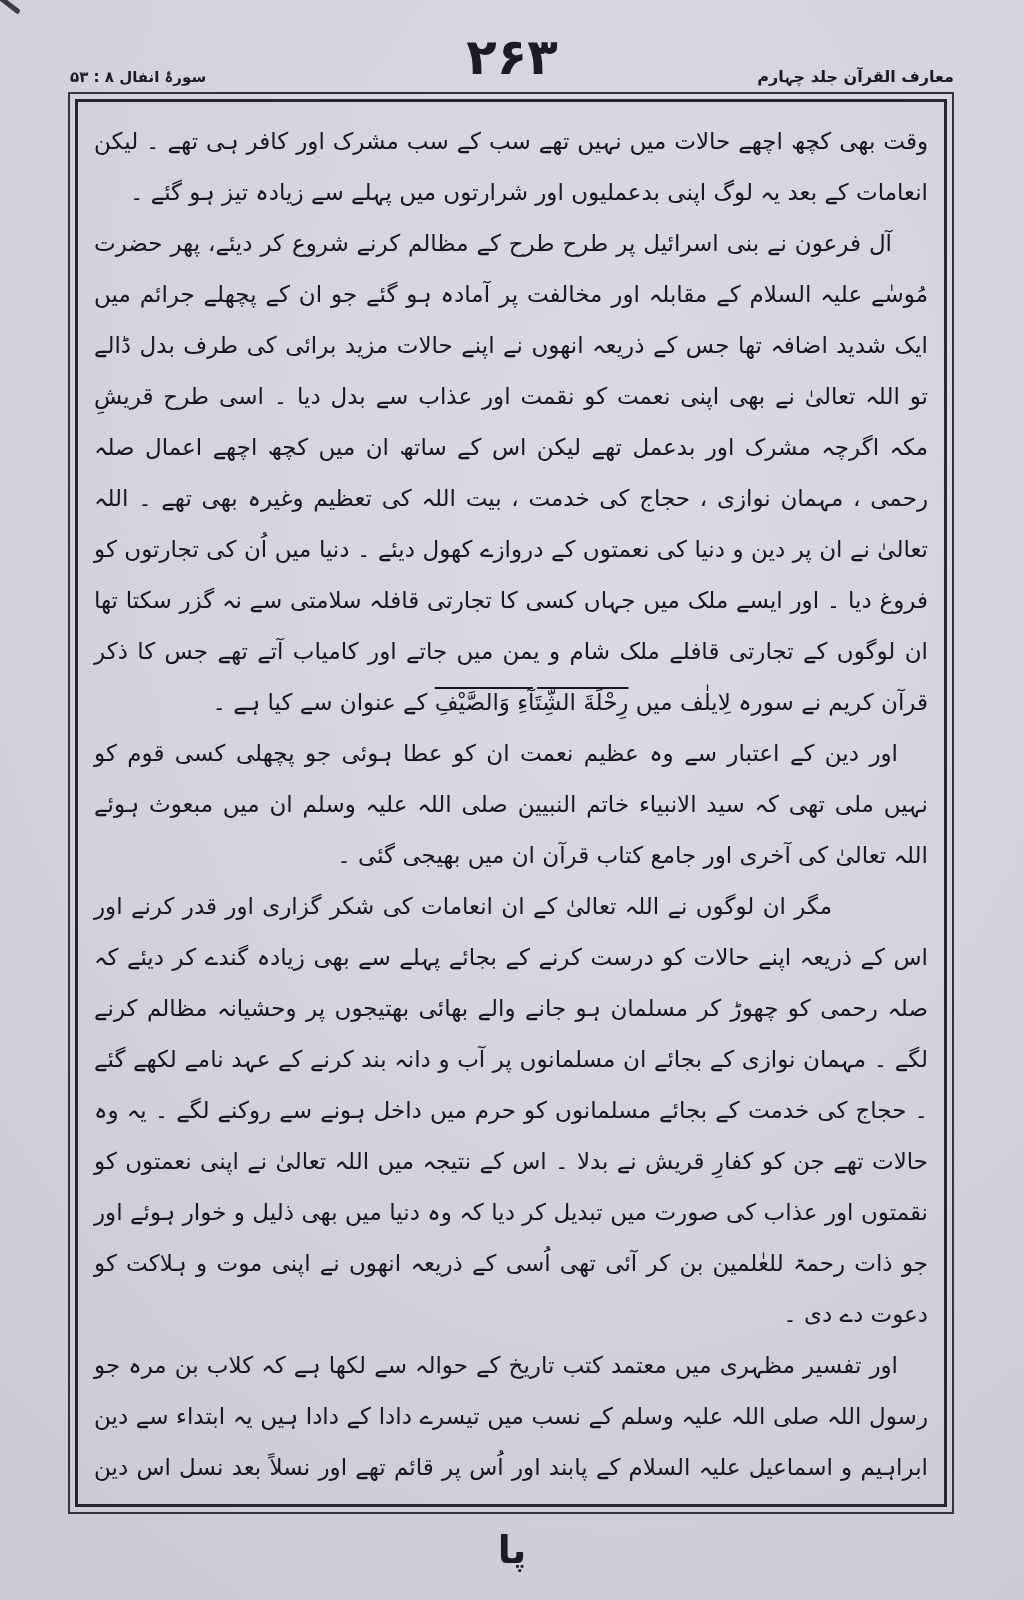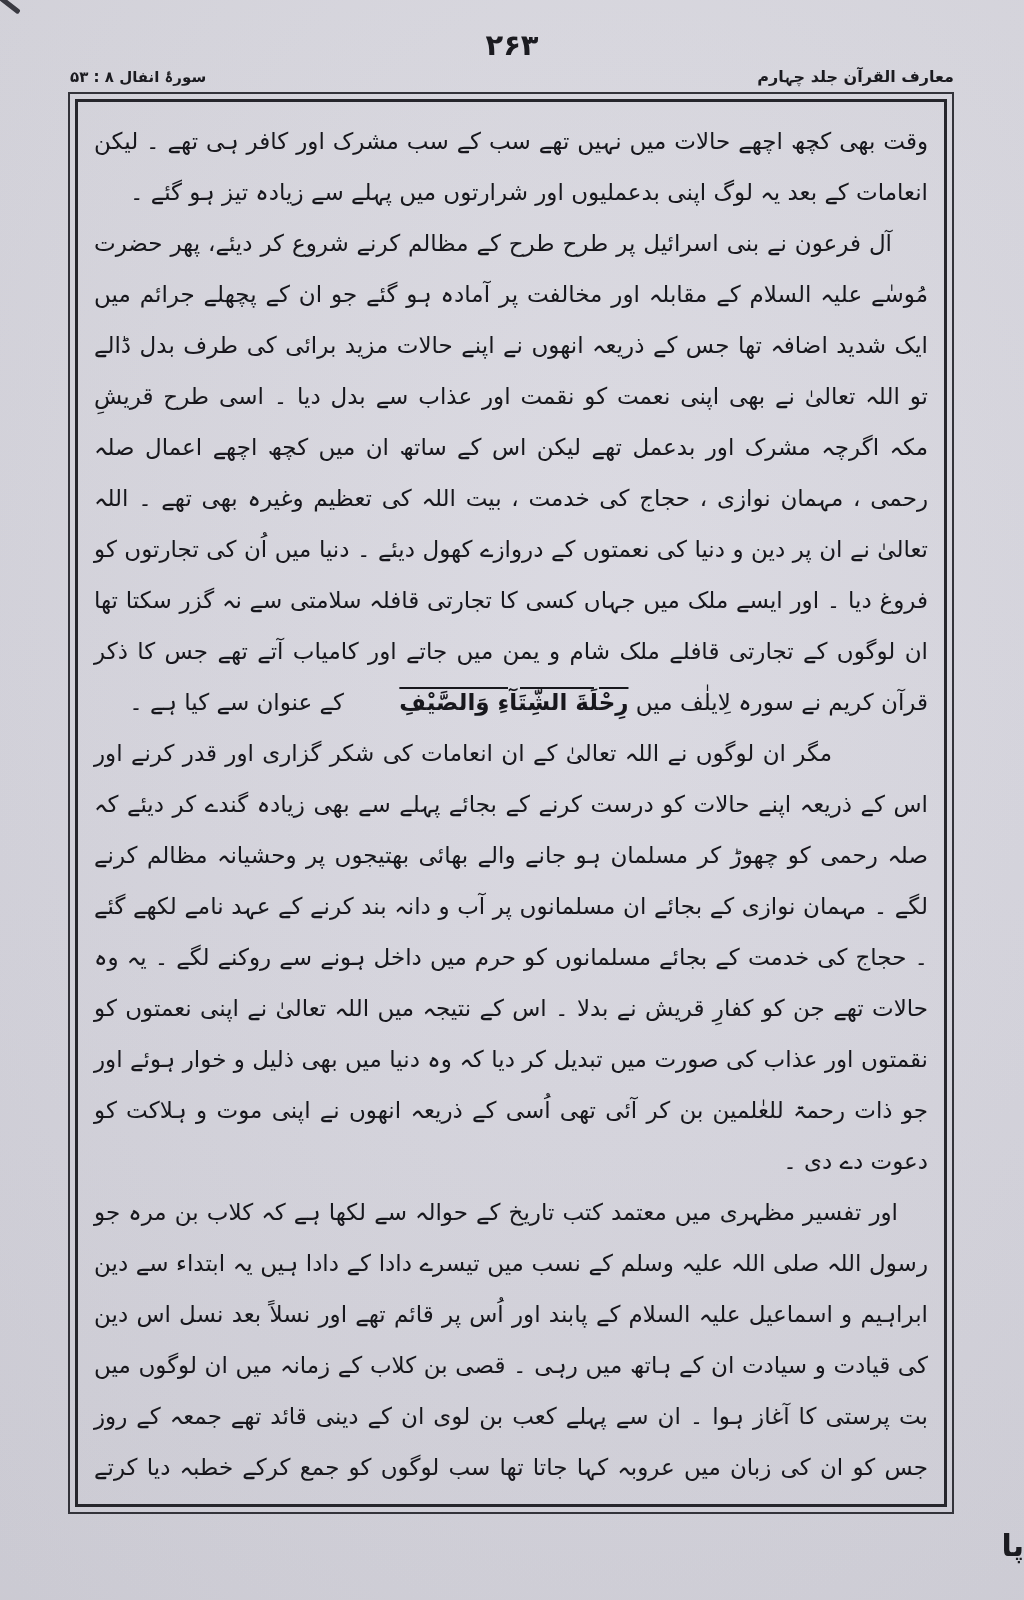--- a/index.html
+++ b/index.html
@@ -35,21 +35,21 @@
   }
   .header .h-right{
     font-size:16px;
     font-weight:bold;
     letter-spacing:0.5px;
   }
   .header .h-center{
     position:absolute;
     left:50%;transform:translateX(-50%);
     top:-6px;
-    font-size:29px;
+    font-size:50px;
     font-weight:bold;
   }
   .header .h-left{
     font-size:15px;
     font-weight:bold;
   }
   .frame-outer{
     position:absolute;
     left:68px;top:92px;
     width:886px;height:1422px;
@@ -73,27 +73,27 @@
     color:#17171c;
   }
   .text-block p{
     margin:0;
     text-align:justify;
   }
   .arabic-overline{
     text-decoration:overline;
     text-decoration-thickness:2px;
     text-decoration-color:#17171c;
-    font-weight:bold;
-    margin-left:48px;
+    font-weight:normal;
   }
   .catchword{
     position:absolute;
     top:1528px;left:0;right:0;
-    font-size:30px;
+    text-align:center;
+    font-size:38px;
     font-weight:bold;
     color:#1b1b20;
   }
 </style>
 </head>
 <body>
 
 <div class="page">
 
   <div class="corner-mark"></div>
@@ -102,20 +102,21 @@
     <div class="h-right">معارف القرآن جلد چہارم</div>
     <div class="h-center">۲۶۳</div>
     <div class="h-left">سورۂ انفال ۸ : ۵۳</div>
   </div>
 
   <div class="frame-outer">
     <div class="frame-inner">
       <div class="text-block" id="text-block">
           <p style="text-indent: 0px;"><span>وقت بھی کچھ اچھے حالات میں نہیں تھے سب کے سب مشرک اور کافر ہی تھے ۔ لیکن انعامات کے بعد یہ لوگ اپنی بدعملیوں اور شرارتوں میں پہلے سے زیادہ تیز ہو گئے ۔</span></p>
           <p style="text-indent: 36px;"><span>آل فرعون نے بنی اسرائیل پر طرح طرح کے مظالم کرنے شروع کر دیئے، پھر حضرت مُوسٰے علیہ السلام کے مقابلہ اور مخالفت پر آمادہ ہو گئے جو ان کے پچھلے جرائم میں ایک شدید اضافہ تھا جس کے ذریعہ انھوں نے اپنے حالات مزید برائی کی طرف بدل ڈالے تو اللہ تعالیٰ نے بھی اپنی نعمت کو نقمت اور عذاب سے بدل دیا ۔ اسی طرح قریشِ مکہ اگرچہ مشرک اور بدعمل تھے لیکن اس کے ساتھ ان میں کچھ اچھے اعمال صلہ رحمی ، مہمان نوازی ، حجاج کی خدمت ، بیت اللہ کی تعظیم وغیرہ بھی تھے ۔ اللہ تعالیٰ نے ان پر دین و دنیا کی نعمتوں کے دروازے کھول دیئے ۔ دنیا میں اُن کی تجارتوں کو فروغ دیا ۔ اور ایسے ملک میں جہاں کسی کا تجارتی قافلہ سلامتی سے نہ گزر سکتا تھا ان لوگوں کے تجارتی قافلے ملک شام و یمن میں جاتے اور کامیاب آتے تھے جس کا ذکر قرآن کریم نے سورہ لِایلٰف میں </span><span class="arabic-overline">رِحْلَةَ الشِّتَآءِ وَالصَّيْفِ</span><span> کے عنوان سے کیا ہے ۔</span></p>
+          <p style="text-indent: 30px;"><span>اور دین کے اعتبار سے وہ عظیم نعمت ان کو عطا ہوئی جو پچھلی کسی قوم کو نہیں ملی تھی کہ سید الانبیاء خاتم النبیین صلی اللہ علیہ وسلم ان میں مبعوث ہوئے اللہ تعالیٰ کی آخری اور جامع کتاب قرآن ان میں بھیجی گئی ۔</span></p>
           <p style="text-indent: 96px;"><span>مگر ان لوگوں نے اللہ تعالیٰ کے ان انعامات کی شکر گزاری اور قدر کرنے اور اس کے ذریعہ اپنے حالات کو درست کرنے کے بجائے پہلے سے بھی زیادہ گندے کر دیئے کہ صلہ رحمی کو چھوڑ کر مسلمان ہو جانے والے بھائی بھتیجوں پر وحشیانہ مظالم کرنے لگے ۔ مہمان نوازی کے بجائے ان مسلمانوں پر آب و دانہ بند کرنے کے عہد نامے لکھے گئے ۔ حجاج کی خدمت کے بجائے مسلمانوں کو حرم میں داخل ہونے سے روکنے لگے ۔ یہ وہ حالات تھے جن کو کفارِ قریش نے بدلا ۔ اس کے نتیجہ میں اللہ تعالیٰ نے اپنی نعمتوں کو نقمتوں اور عذاب کی صورت میں تبدیل کر دیا کہ وہ دنیا میں بھی ذلیل و خوار ہوئے اور جو ذات رحمۃ للعٰلمین بن کر آئی تھی اُسی کے ذریعہ انھوں نے اپنی موت و ہلاکت کو دعوت دے دی ۔</span></p>
           <p style="text-indent: 30px;"><span>اور تفسیر مظہری میں معتمد کتب تاریخ کے حوالہ سے لکھا ہے کہ کلاب بن مرہ جو رسول اللہ صلی اللہ علیہ وسلم کے نسب میں تیسرے دادا کے دادا ہیں یہ ابتداء سے دین ابراہیم و اسماعیل علیہ السلام کے پابند اور اُس پر قائم تھے اور نسلاً بعد نسل اس دین کی قیادت و سیادت ان کے ہاتھ میں رہی ۔ قصی بن کلاب کے زمانہ میں ان لوگوں میں بت پرستی کا آغاز ہوا ۔ ان سے پہلے کعب بن لوی ان کے دینی قائد تھے جمعہ کے روز جس کو ان کی زبان میں عروبہ کہا جاتا تھا سب لوگوں کو جمع کرکے خطبہ دیا کرتے اور بتلایا</span></p>
         </div>
     </div>
   </div>
 
   <div class="catchword">پا</div>
 
 </div>
 

